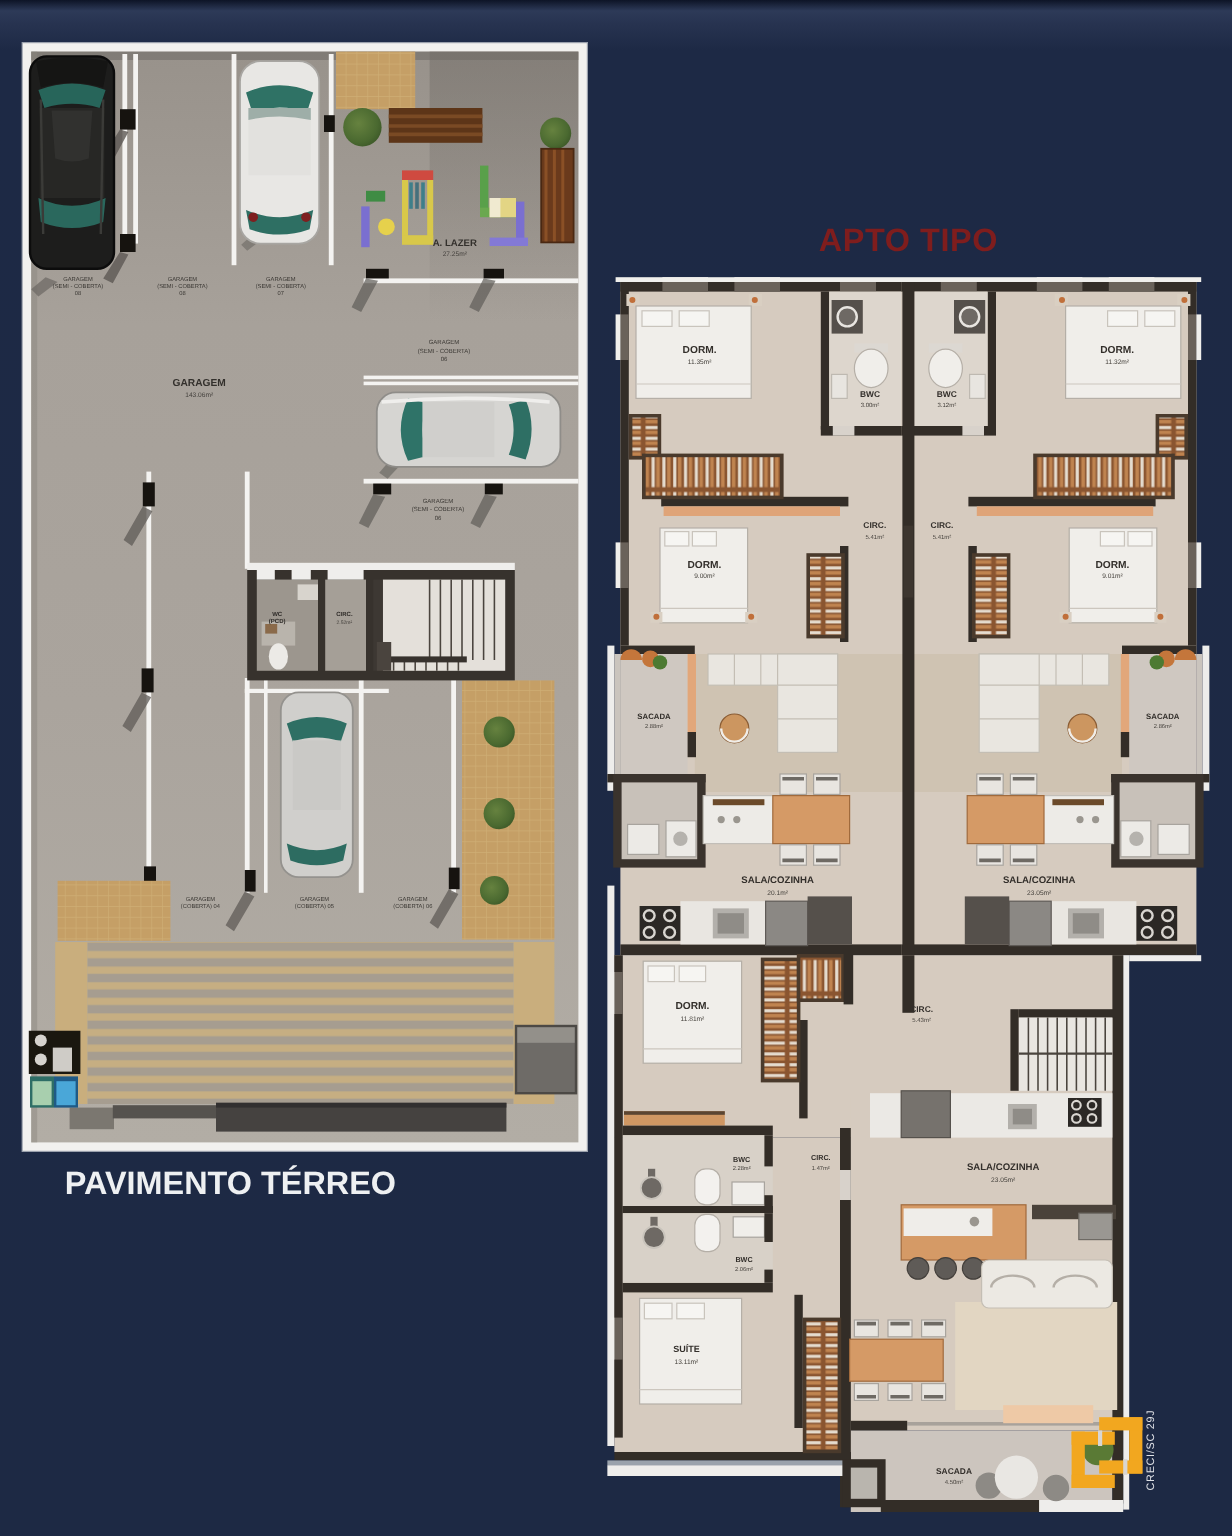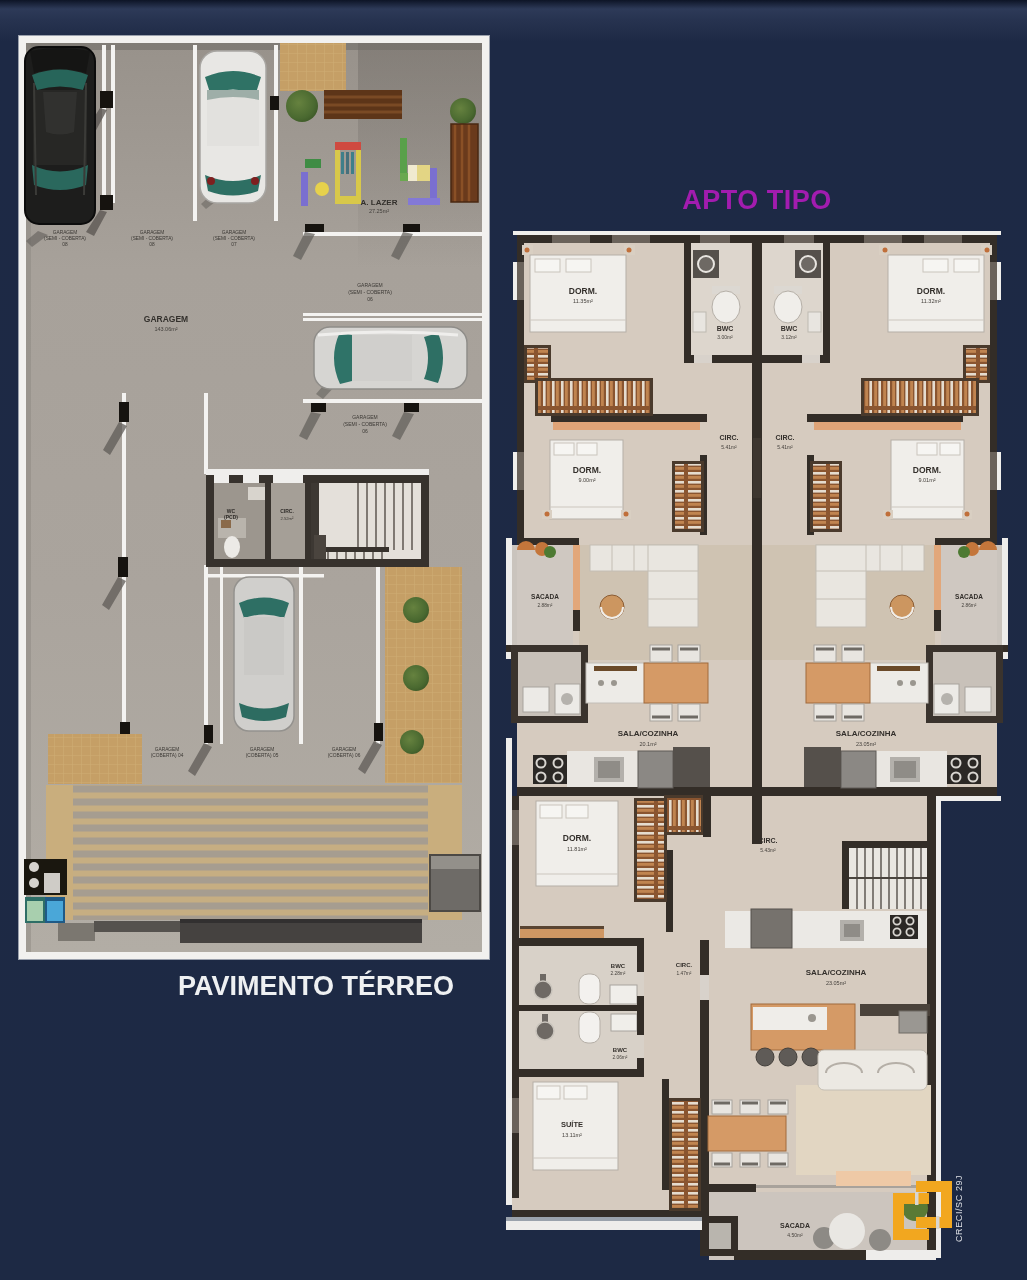--- a/index.html
+++ b/index.html
@@ -1,21 +1,21 @@
 <!DOCTYPE html>
 <html><head>
 <meta charset="utf-8">
 <style>
   html,body{margin:0;padding:0;}
   body{width:1027px;height:1280px;overflow:hidden;position:relative;
        background:linear-gradient(180deg,#0d1426 0px,#2d3a58 9px,#273350 20px,#1d2945 42px,#1d2944 100%);
        font-family:"Liberation Sans", sans-serif;}
   .t1{position:absolute;left:604px;top:185px;width:306px;text-align:center;
-      font-size:27px;font-weight:bold;color:#a21caf;letter-spacing:0.5px;}
-  .t2{position:absolute;left:54px;top:971px;width:400px;text-align:right;
+      font-size:27px;font-weight:bold;color:#7f1d1d;letter-spacing:0.5px;}
+  .t2{position:absolute;left:54px;top:971px;width:400px;text-align:left;
       font-size:27px;font-weight:bold;color:#eef0f2;letter-spacing:0;}
   svg text{font-family:"Liberation Sans", sans-serif;}
 </style>
 </head>
 <body>
 <div class="t1">APTO TIPO</div>
 <div class="t2">PAVIMENTO TÉRREO</div>
 
 <svg id="left" style="position:absolute;left:18px;top:35px" width="472" height="925" viewBox="0 0 472 925">
 <defs>

